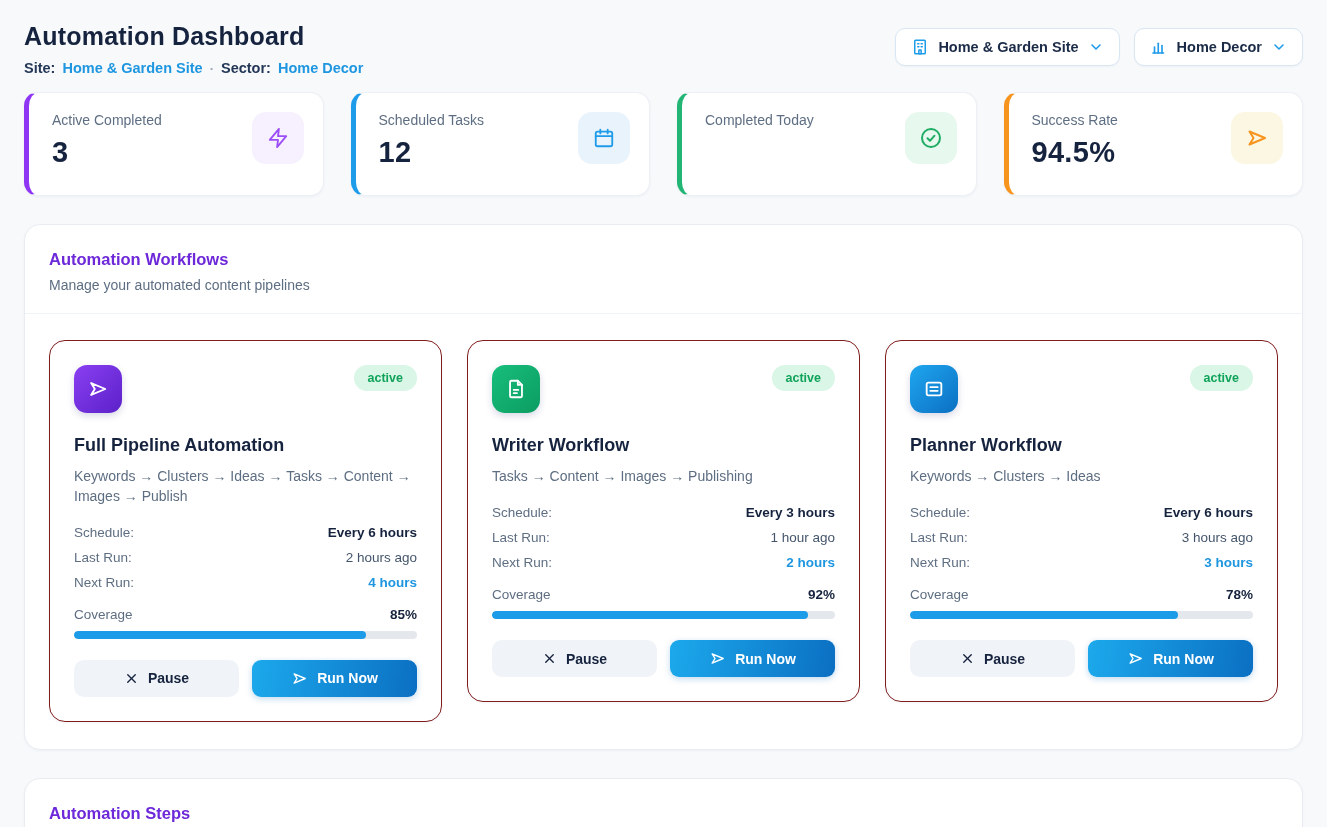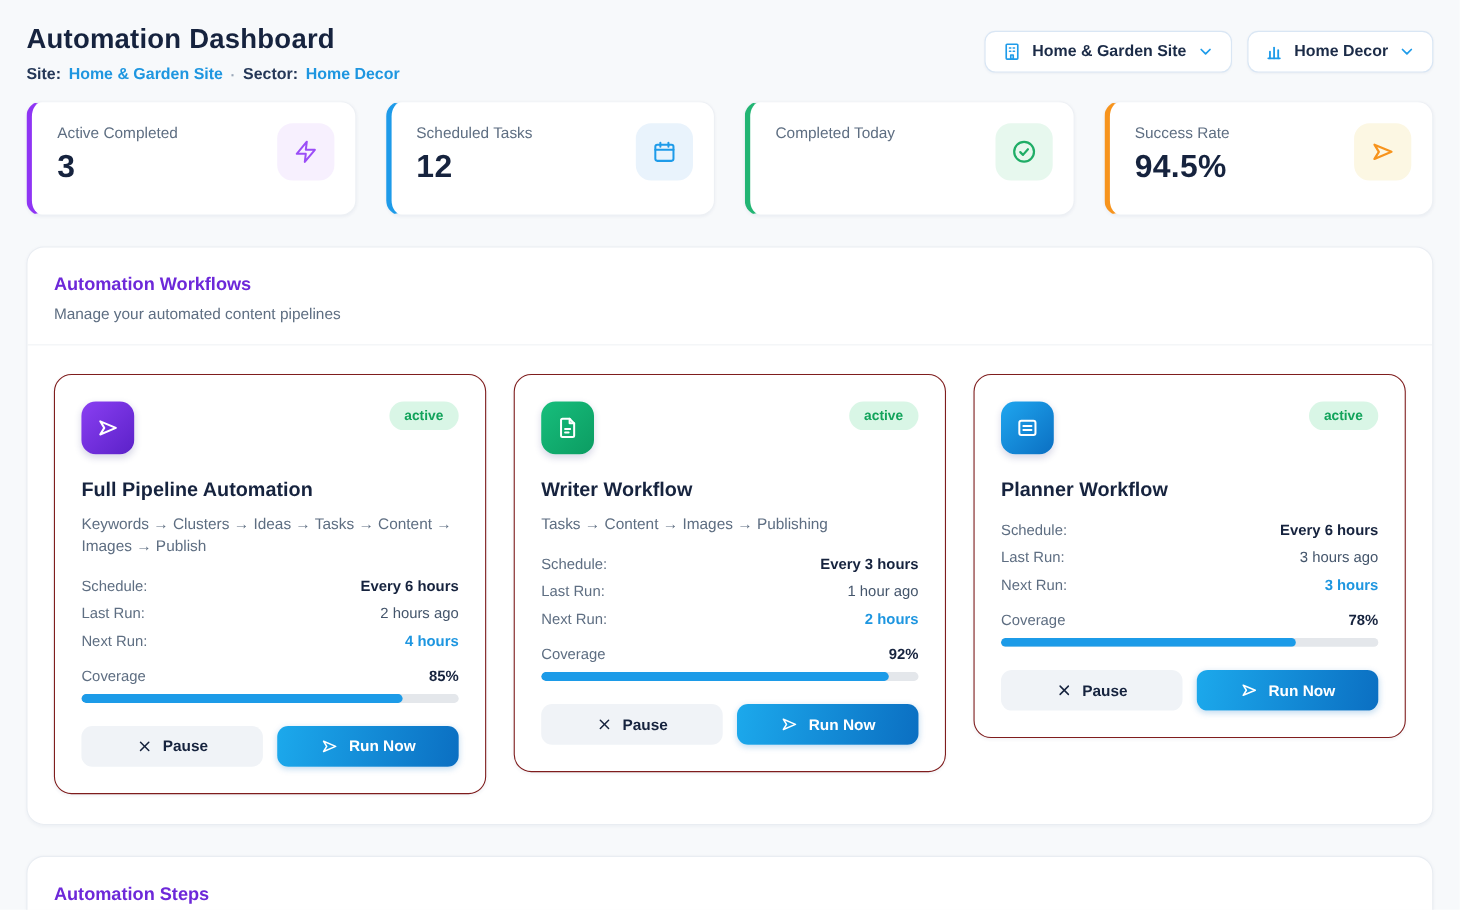--- a/index.html
+++ b/index.html
@@ -69,21 +69,21 @@
   .cov-row { display:flex; justify-content:space-between; align-items:center; font-size:13.5px; }
   .cov-label { color:#5E6E82; }
   .cov-val { color:#16233E; font-weight:800; }
   .track { margin-top:9px; height:8px; border-radius:999px; background:#E4E7EB; overflow:hidden; }
   .fill { height:100%; border-radius:999px; background:#1C9BE8; }
   .wf-actions { display:flex; gap:13px; margin-top:21px;justify-content:center; }
   .btn { flex:1; height:37px; border:none; border-radius:10px; font-family:inherit;
     font-size:14px; font-weight:800; display:flex; align-items:center; justify-content:center; gap:9px; cursor:pointer; }
   .btn-pause { background:#F0F3F7; color:#16233E; }
   .btn-run { background:linear-gradient(100deg,#1CA9EC 0%,#0B6FC2 100%); color:#fff;
-    box-shadow:0 2px 6px rgba(12,111,194,.25); }
+    box-shadow:0 2px 6px rgba(12,111,194,.25);border-radius:9px; }
   .btn .bic { display:flex; }
 
   svg { display:block; }
 </style>
 </head>
 <body>
 
 <div class="page">
 
   <div class="topbar">
@@ -308,20 +308,21 @@
             <div class="wf-tile" style="background: linear-gradient(135deg, rgb(31, 166, 239), rgb(11, 111, 194));">
               <svg width="22" height="22" viewBox="0 0 24 24" fill="none" stroke="currentColor" stroke-width="2" stroke-linecap="round" stroke-linejoin="round">
                   <rect x="4" y="5" width="16" height="14" rx="2"></rect>
                   <line x1="8" y1="10" x2="16" y2="10"></line>
                   <line x1="8" y1="14" x2="16" y2="14"></line>
                 </svg>
             </div>
             <div class="badge">active</div>
           </div>
           <div class="wf-title">Planner Workflow</div>
+          <div class="wf-desc">Keywords → Clusters → Ideas</div>
           <div class="wf-rows">
             <div class="wf-row">
               <span class="row-label">Schedule:</span>
               <span class="val-strong">Every 6 hours</span>
             </div>
             <div class="wf-row">
               <span class="row-label">Last Run:</span>
               <span class="val-plain">3 hours ago</span>
             </div>
             <div class="wf-row">

